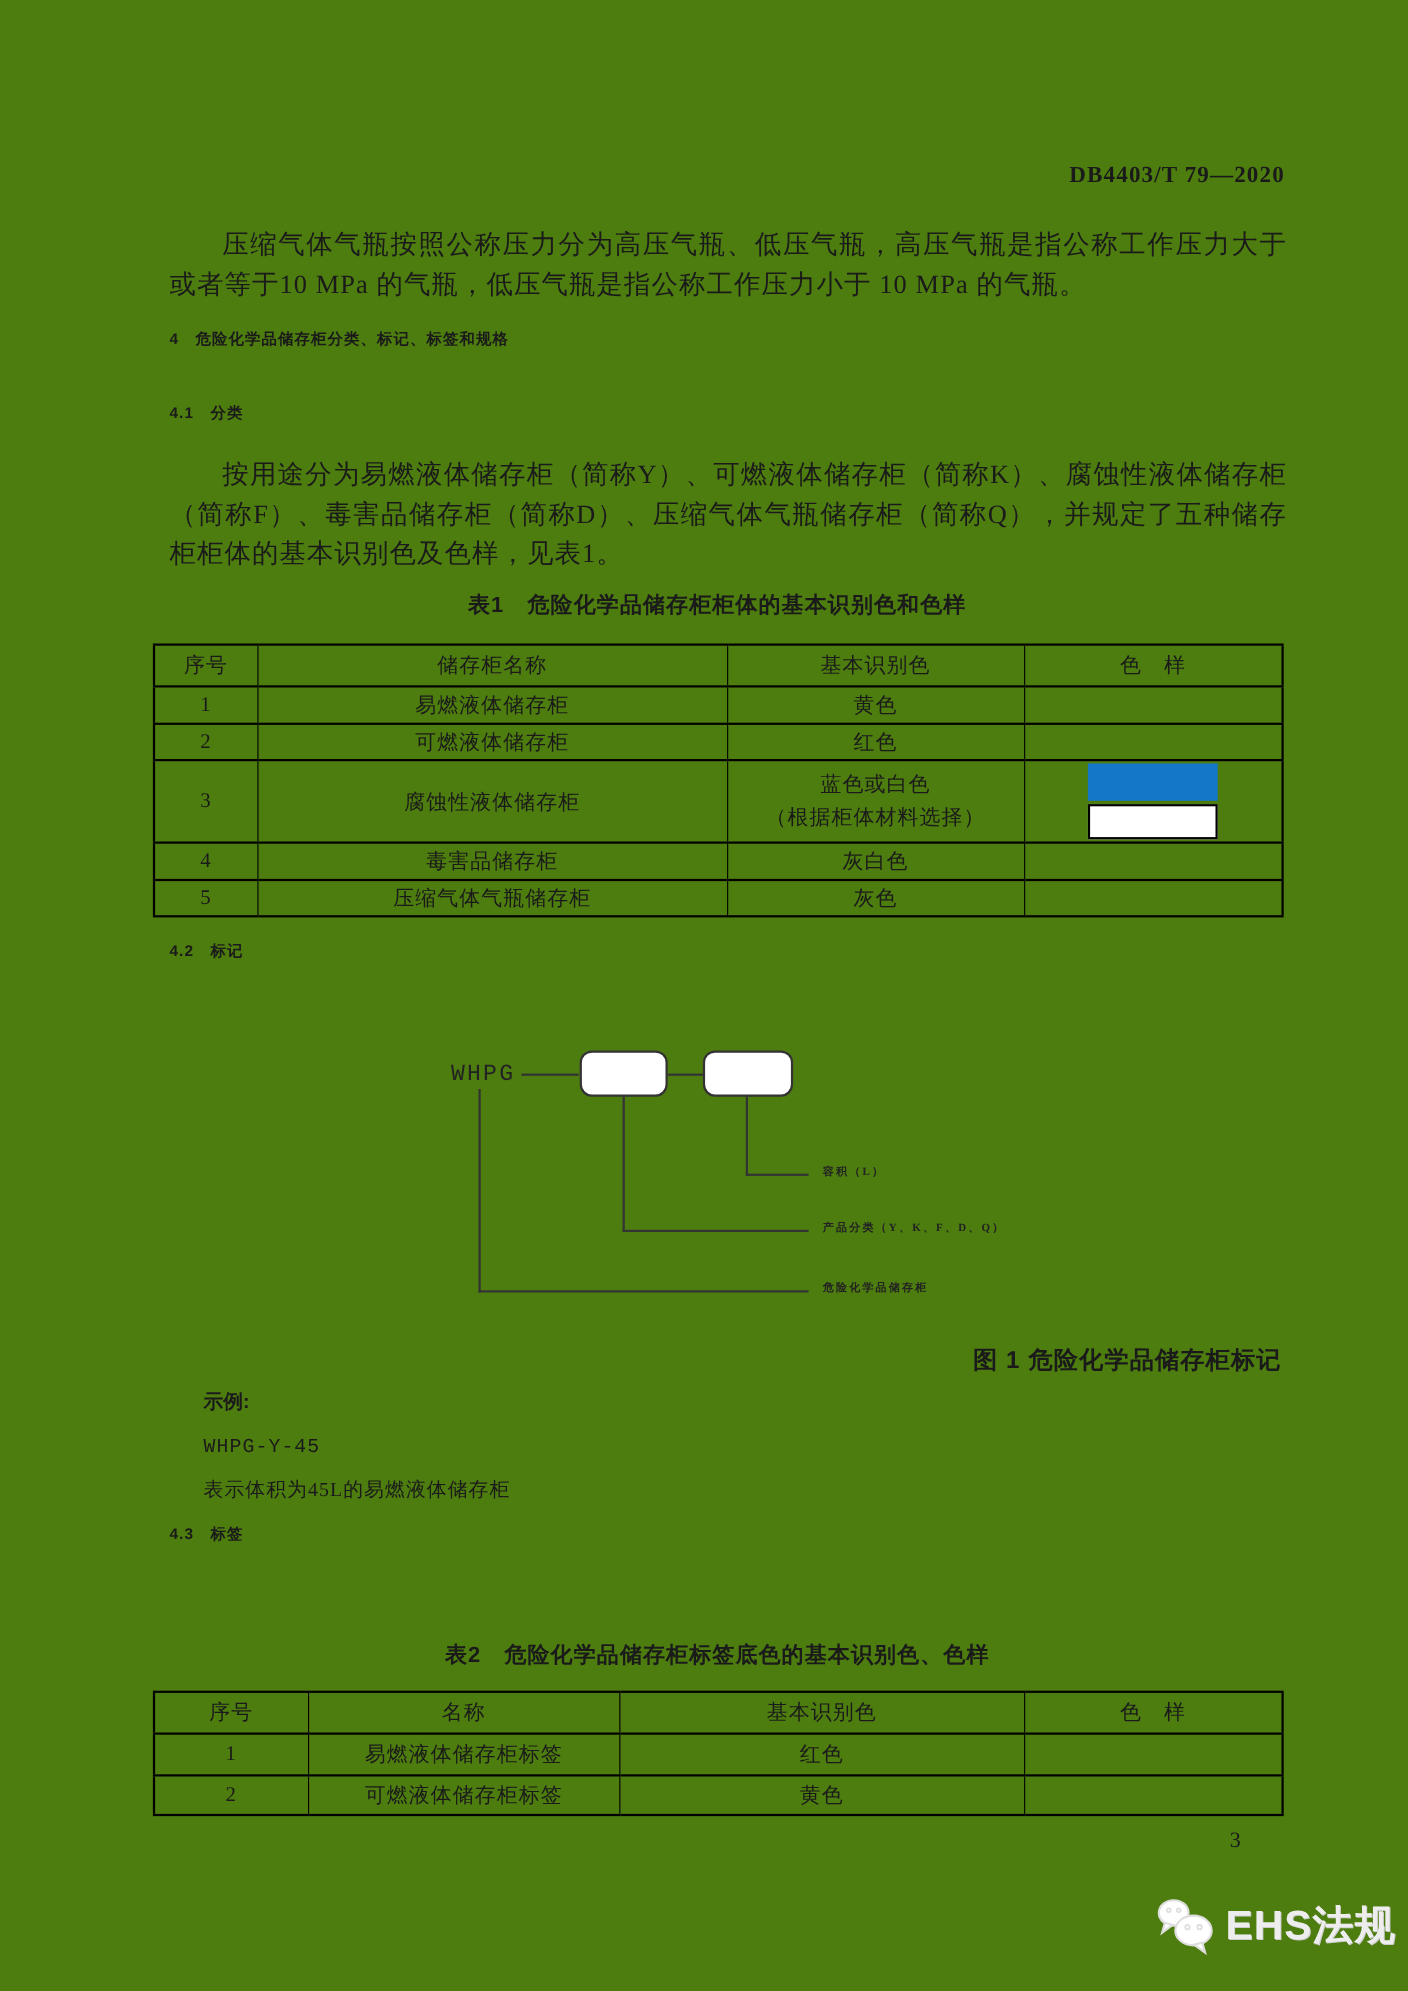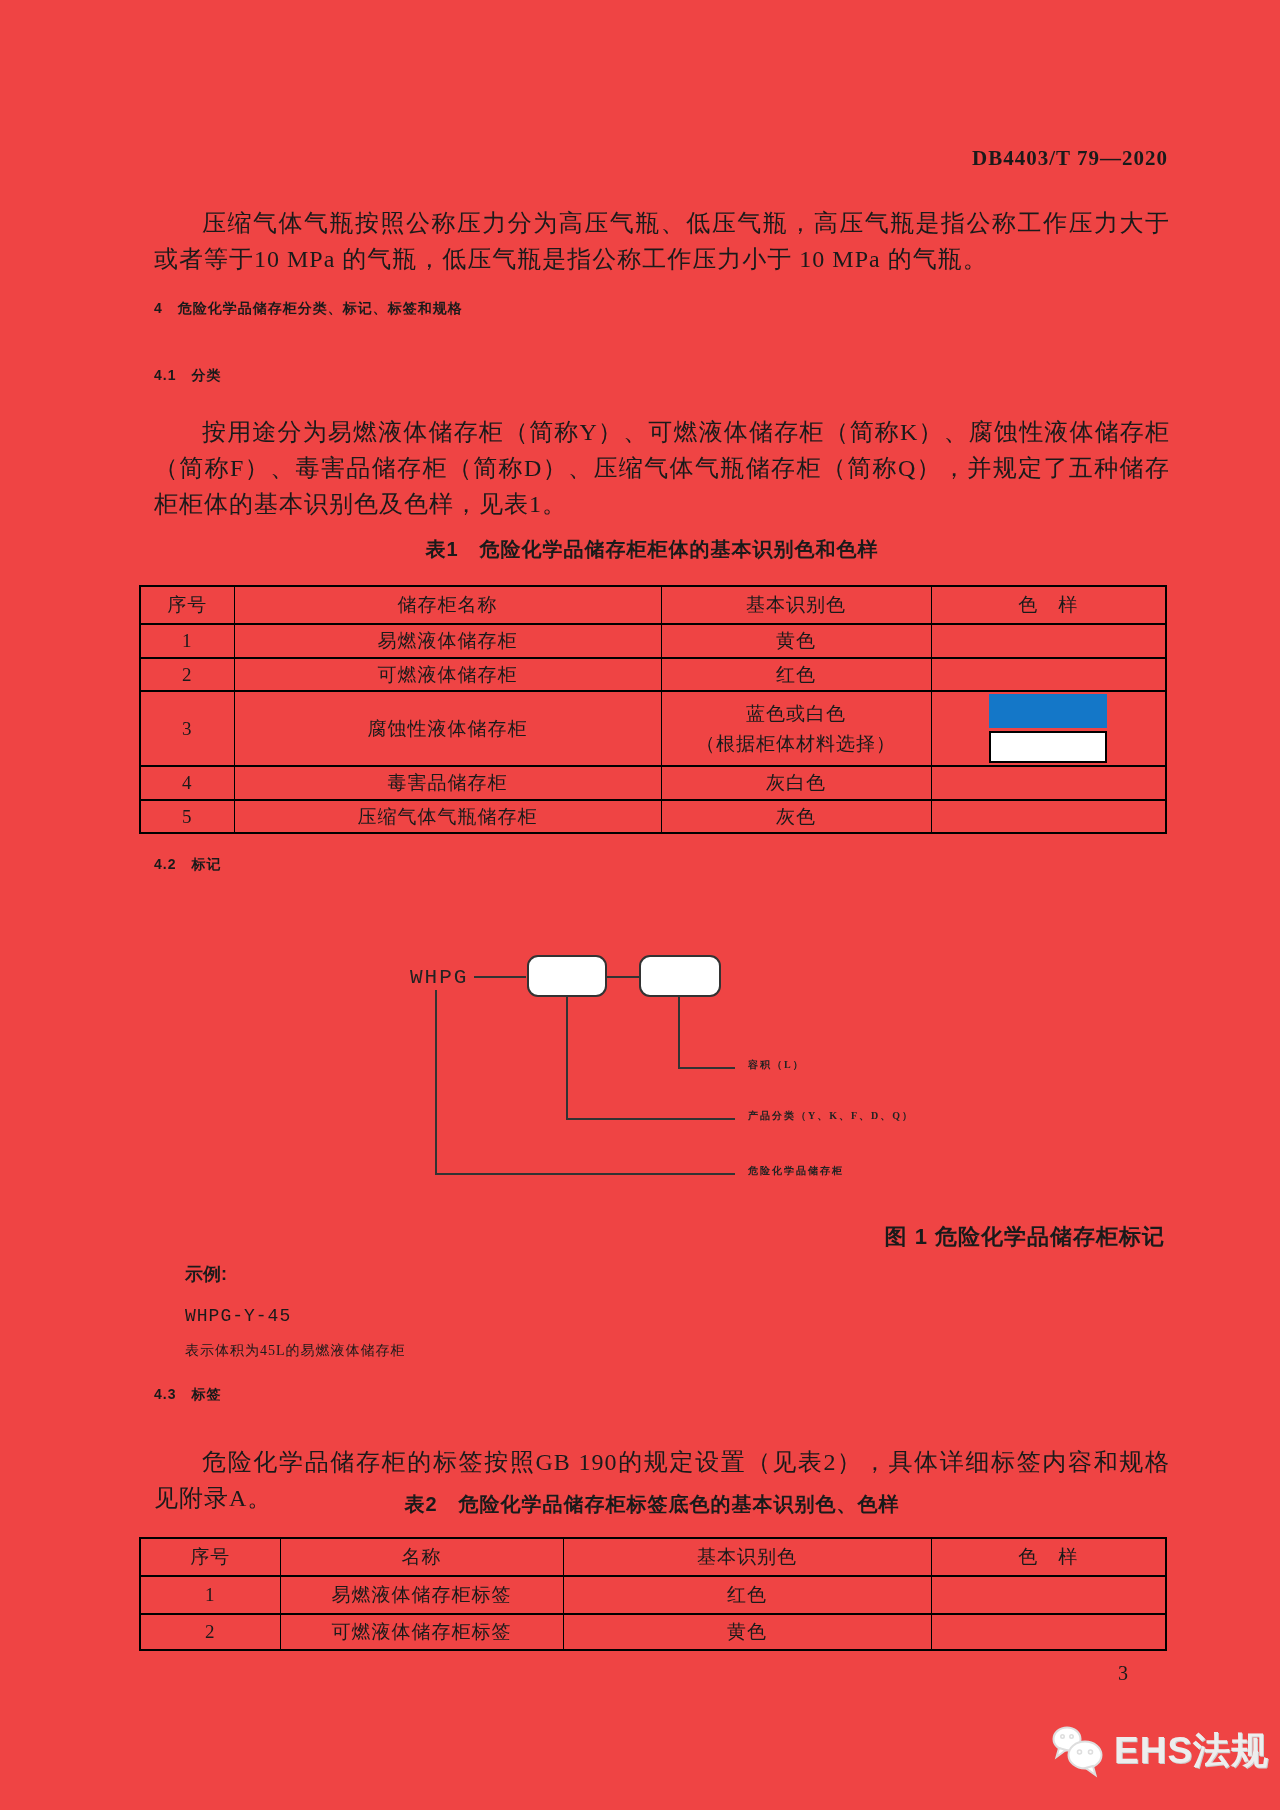--- a/index.html
+++ b/index.html
@@ -1,19 +1,19 @@
 <!DOCTYPE html>
 <html><head>
 <meta charset="utf-8">
 <style>
   * { margin:0; padding:0; box-sizing:border-box; }
   html,body { background:#ffffff; }
   .page {
     position:relative; width:1280px; height:1810px; margin:0 auto;
-    background:#ef4444; overflow:hidden;
+    background:#4d7c0f; overflow:hidden;
     font-family:"Liberation Serif","DejaVu Serif",serif;
     color:#1a1a1a;
   }
   .abs { position:absolute; }
 
   .doc-number {
     top:146px; right:112px;
     font-size:21px; font-weight:700; letter-spacing:1px;
     font-family:"Liberation Serif","DejaVu Serif",serif;
   }
@@ -97,21 +97,21 @@
     font-family:"Liberation Sans","DejaVu Sans",sans-serif;
     font-weight:700; font-size:18px;
   }
   .example-code {
     top:1306px; left:185px;
     font-family:"Liberation Mono","DejaVu Sans Mono",monospace;
     font-size:18px; letter-spacing:1px;
   }
   .example-desc {
     top:1342px; left:185px;
-    font-size:14px; letter-spacing:1px;
+    font-size:18px; letter-spacing:1px;
   }
 
   .page-number { top:1662px; left:1118px; font-size:20px; }
 
   .watermark {
     top:1724px; left:1048px; display:flex; align-items:center; gap:8px;
   }
   .watermark-text {
     font-family:"Liberation Sans","DejaVu Sans",sans-serif;
     font-weight:700; font-size:37px; letter-spacing:1px;
@@ -218,21 +218,20 @@
     <span class="abs fig-leaf" style="left:748px;top:1109px">产品分类（Y、K、F、D、Q）</span>
     <span class="abs fig-leaf" style="left:748px;top:1164px">危险化学品储存柜</span>
   </div>
   <div class="abs fig-caption">图 1 危险化学品储存柜标记</div>
 
   <div class="abs example-label">示例:</div>
   <div class="abs example-code">WHPG-Y-45</div>
   <div class="abs example-desc">表示体积为45L的易燃液体储存柜</div>
 
   <div id="h-43" class="abs sec-heading">4.3　标签</div>
-  <p id="para-43" class="abs body-para">危险化学品储存柜的标签按照GB 190的规定设置（见表2），具体详细标签内容和规格见附录A。</p>
 
   <div id="t2-caption" class="abs tbl-caption">表2　危险化学品储存柜标签底色的基本识别色、色样</div>
   <table id="table2" class="std">
     <colgroup>
         <col style="width:140px">
         <col style="width:283px">
         <col style="width:368px">
         <col style="width:235px">
       </colgroup>
     <tbody>

